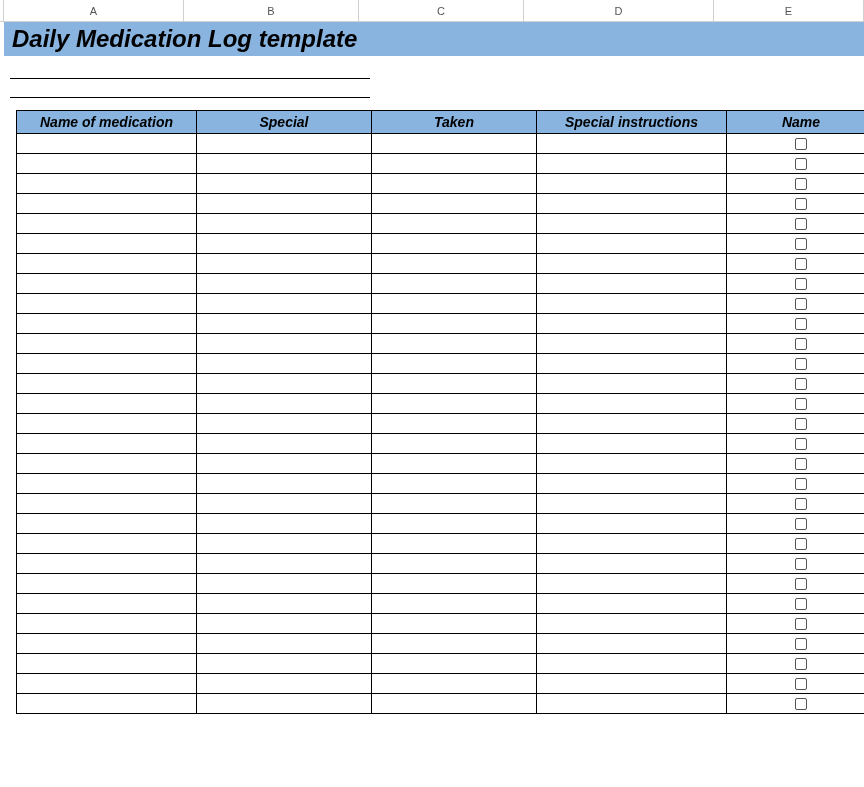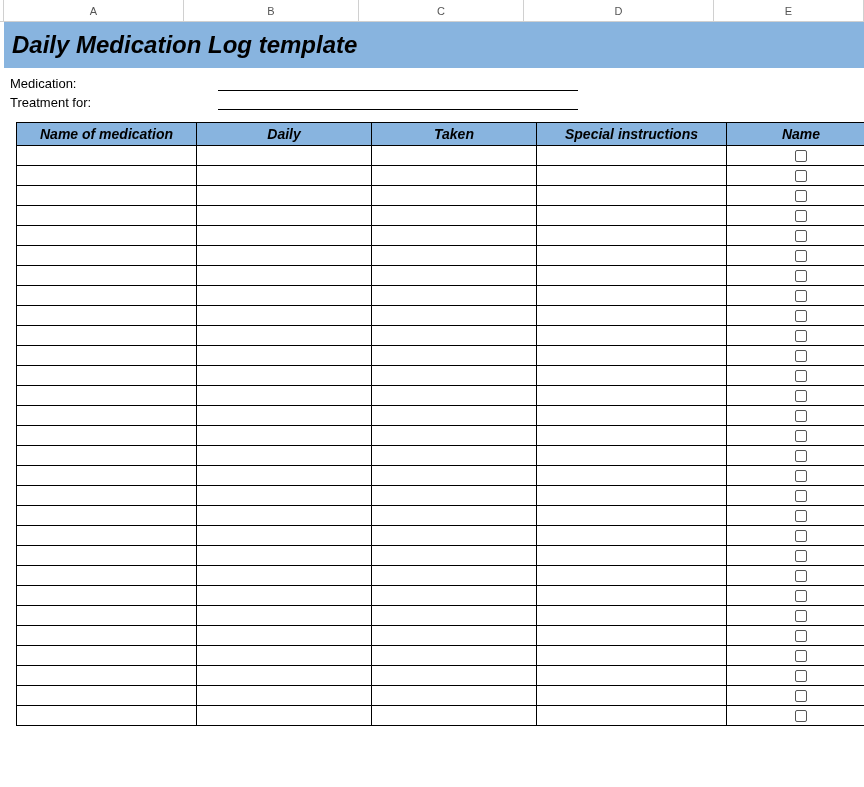--- a/index.html
+++ b/index.html
@@ -30,21 +30,21 @@
   }
   .col-ruler .ch.a { width: 180px; }
   .col-ruler .ch.b { width: 175px; }
   .col-ruler .ch.c { width: 165px; }
   .col-ruler .ch.d { width: 190px; }
   .col-ruler .ch.e { flex: 1 1 auto; }
 
   
   .title {
     background: #88b4df;
-    height: 46px;
+    height: 34px;
     display: flex; align-items: center;
     padding-left: 8px;
     font-size: 24px;
     font-weight: bold;
     font-style: italic;
     color: #000;
     margin-left: 4px; 
     border-left: 0;
   }
 
@@ -115,41 +115,39 @@
     <div class="ch b">B</div>
     <div class="ch c">C</div>
     <div class="ch d">D</div>
     <div class="ch e">E</div>
   </div>
 
   <div class="title">Daily Medication Log template</div>
 
   <div class="meta">
     <div class="meta-row">
-      <div class="meta-label">Medication:</div>
       <div class="meta-line"></div>
     </div>
     <div class="meta-row">
-      <div class="meta-label">Treatment for:</div>
       <div class="meta-line"></div>
     </div>
   </div>
 
   <table class="log">
     <colgroup>
       <col class="ca">
         <col class="cb">
         <col class="cc">
         <col class="cd">
         <col class="ce">
     </colgroup>
     <thead>
       <tr>
         <th>Name of medication</th>
-        <th>Daily</th>
+        <th>Special</th>
         <th>Taken</th>
         <th>Special instructions</th>
         <th>Name</th>
       </tr>
     </thead>
     <tbody id="log-body">
         <tr>
           <td></td>
           <td></td>
           <td></td>

